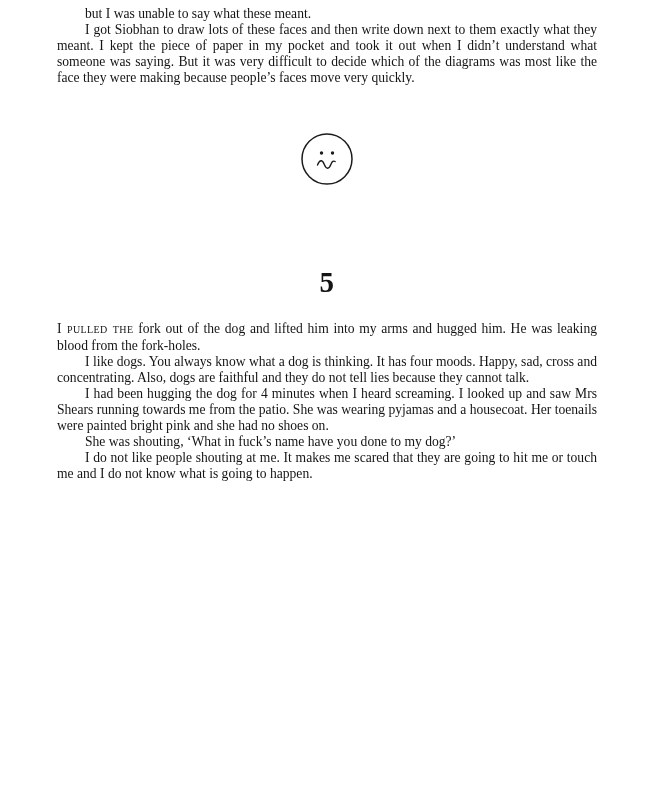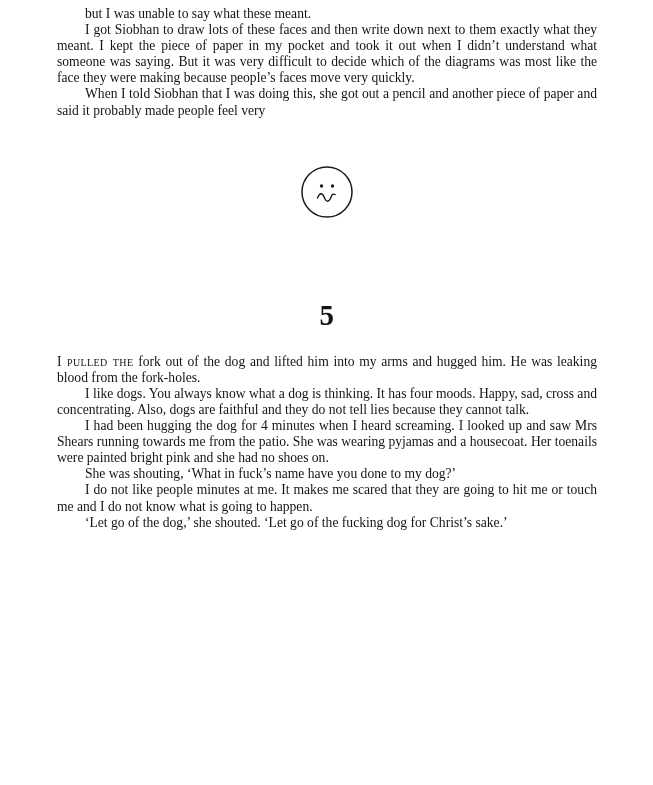--- a/index.html
+++ b/index.html
@@ -38,37 +38,35 @@
   .smallcaps { font-variant: small-caps; letter-spacing: 0.4px; }
 </style>
 </head>
 <body>
 
 <div class="page">
 
   <section class="text-block">
     <p class="para indent">but I was unable to say what these meant.</p>
     <p class="para indent">I got Siobhan to draw lots of these faces and then write down next to them exactly what they meant. I kept the piece of paper in my pocket and took it out when I didn’t understand what someone was saying. But it was very difficult to decide which of the diagrams was most like the face they were making because people’s faces move very quickly.</p>
-    <p class="para indent">When I told Siobhan that I was doing this, she got out a pencil and another piece of paper and said it probably made people feel very</p>
   </section>
 
   <figure class="face-figure">
     <svg width="56" height="56" viewBox="0 0 56 56" aria-hidden="true">
       <circle cx="28" cy="28" r="25" fill="none" stroke="#1c1c1c" stroke-width="1.5"></circle>
       <circle cx="22.5" cy="22" r="1.7" fill="#1c1c1c"></circle>
       <circle cx="33.5" cy="22" r="1.7" fill="#1c1c1c"></circle>
       <path d="M 18.5 34 c 2.2 -5.5 4.8 -5.5 6.8 -0.5 c 2 5 4.6 5 6.8 -0.5 c 1 -2.5 2.5 -3.5 4 -2.5" fill="none" stroke="#1c1c1c" stroke-width="1.4" stroke-linecap="round"></path>
     </svg>
   </figure>
 
 
   <h2 class="chapter-number">5</h2>
 
   <section class="text-block">
     <p class="para"><span class="smallcaps">I pulled the</span><span> fork out of the dog and lifted him into my arms and hugged him. He was leaking blood from the fork-holes.</span></p>
     <p class="para indent">I like dogs. You always know what a dog is thinking. It has four moods. Happy, sad, cross and concentrating. Also, dogs are faithful and they do not tell lies because they cannot talk.</p>
     <p class="para indent">I had been hugging the dog for 4 minutes when I heard screaming. I looked up and saw Mrs Shears running towards me from the patio. She was wearing pyjamas and a housecoat. Her toenails were painted bright pink and she had no shoes on.</p>
     <p class="para indent">She was shouting, ‘What in fuck’s name have you done to my dog?’</p>
-    <p class="para indent">I do not like people minutes at me. It makes me scared that they are going to hit me or touch me and I do not know what is going to happen.</p>
-    <p class="para indent">‘Let go of the dog,’ she shouted. ‘Let go of the fucking dog for Christ’s sake.’</p>
+    <p class="para indent">I do not like people shouting at me. It makes me scared that they are going to hit me or touch me and I do not know what is going to happen.</p>
   </section>
 
 </div>
 
 </body></html>

